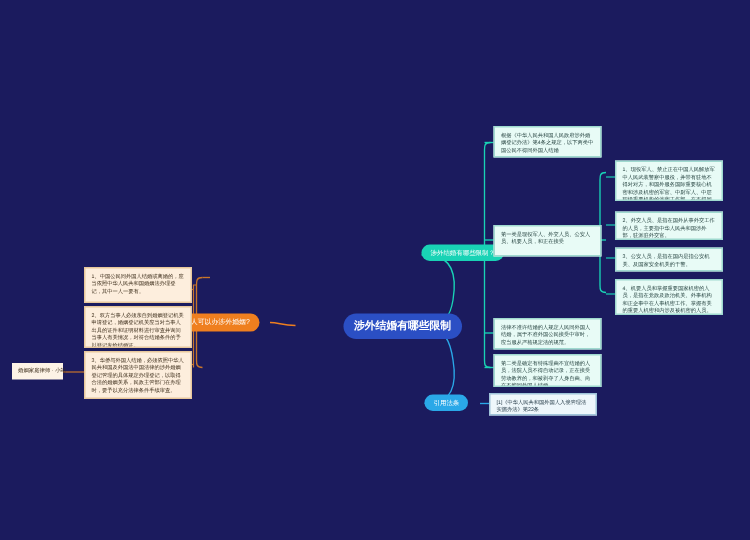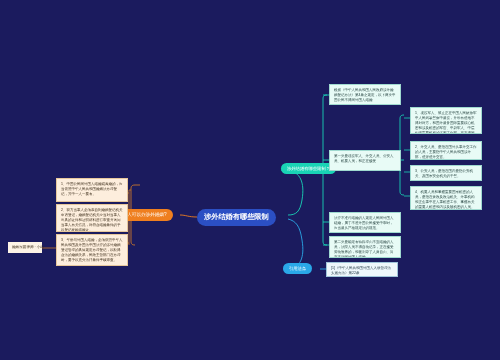--- a/index.html
+++ b/index.html
@@ -13,21 +13,21 @@
   svg.links{position:absolute;left:0;top:0;width:500px;height:360px;pointer-events:none;}
 
   .node{position:absolute;box-sizing:border-box;}
 
   
   .root{
     background:#2b4fc4;border-radius:11px;
     color:#ffffff;font-weight:bold;
     font-size:7.2px;line-height:1.2;
     padding:4px 7px;white-space:nowrap;
-    display:flex;align-items:flex-end;justify-content:center;
+    display:flex;align-items:flex-end;justify-content:center;margin-left:32px;
   }
   
   .pill-orange{
     background:#ef7f1f;border-radius:9px;
     color:#ffffff;font-size:4.6px;line-height:1.2;
     padding:3px 6px;white-space:nowrap;
     display:flex;align-items:center;justify-content:center;
   }
   
   .pill-teal{

